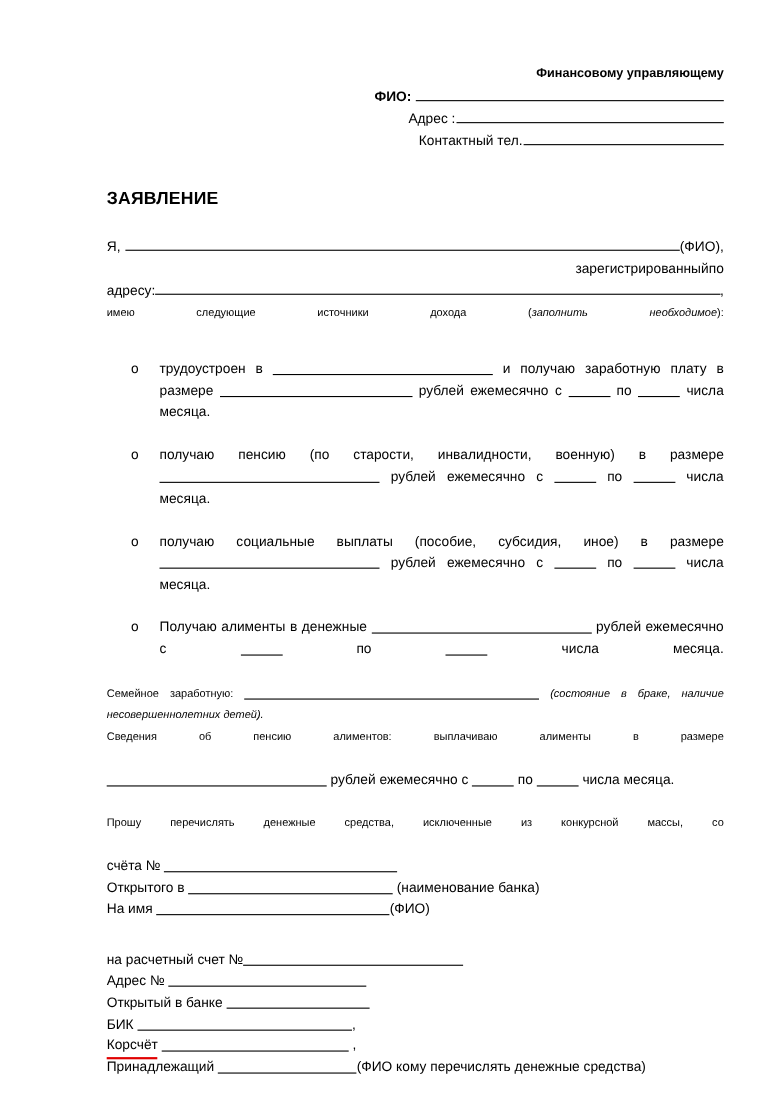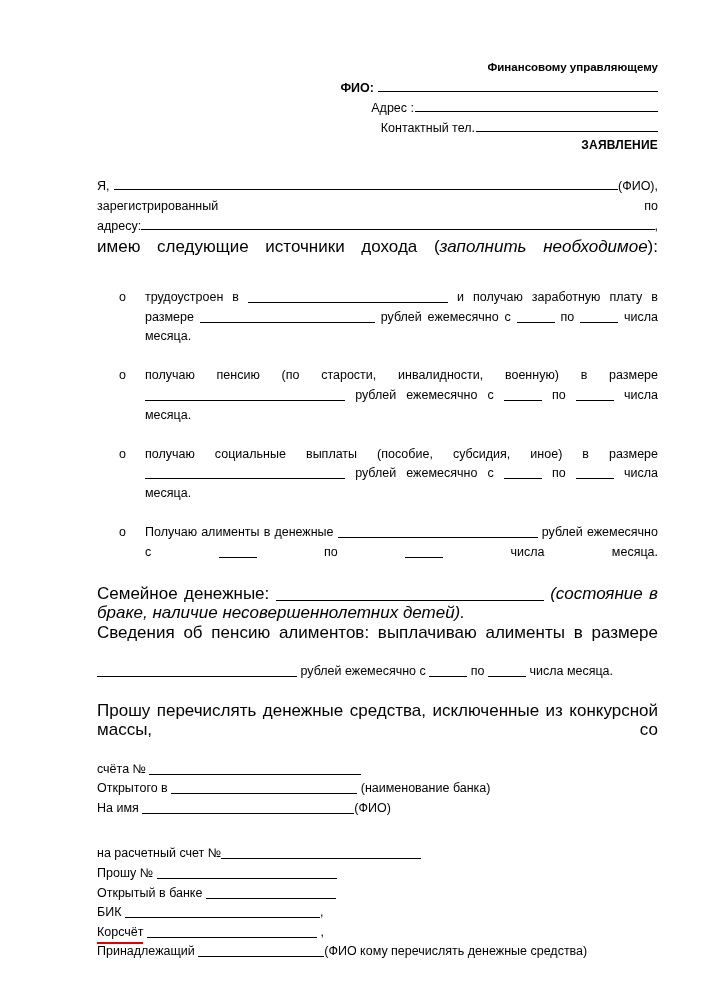--- a/index.html
+++ b/index.html
@@ -58,29 +58,30 @@
     display: inline-block;
     height: 13px;
     vertical-align: baseline;
   }
   .hdr-fill-1 { width: 280px; margin-left: 4px; }
   .hdr-fill-2 { width: 243px; margin-left: 1px; }
   .hdr-fill-3 { width: 182px; margin-left: 1px; }
 
   
   .doc-title {
-    text-align: right;
-    font-size: 12px;
+    margin-top: 34px;
+    text-align: left;
+    font-size: 16px;
     font-weight: bold;
     letter-spacing: 0.2px;
   }
 
   
   .para {
-    font-size: 17px;
+    font-size: 10px;
     line-height: 19.6px;
     text-align: justify;
     text-justify: inter-word;
     margin: 0;
   }
   .para.j { text-align: justify; }
   .para.j::after {
     content: "";
     display: inline-block;
     width: 100%;
@@ -173,21 +174,21 @@
 
     <div class="doc-title">ЗАЯВЛЕНИЕ</div>
 
     <div class="intro">
       <div class="line" style="display:flex; align-items:baseline; white-space:nowrap;">
         <span>Я,</span>
         <span class="blank" style="flex:1 1 auto; margin-left:4px;"></span>
         <span>(ФИО),</span>
       </div>
 
-      <div class="line" style="display:flex; justify-content:space-between;gap:24px;">
+      <div class="line" style="display:flex; justify-content:flex-end;">
         <span>зарегистрированный</span>
         <span>по</span>
       </div>
 
       <div class="line" style="display:flex; align-items:baseline; white-space:nowrap;">
         <span>адресу:</span>
         <span class="blank" style="flex:1 1 auto;"></span>
         <span>,</span>
       </div>
 
@@ -207,21 +208,21 @@
       <div class="bullet-row">
         <span class="marker">o</span><span>получаю социальные выплаты (пособие, субсидия, иное) в размере</span><span class="u u-xl"></span> <span>рублей ежемесячно с</span> <span class="u u-xs"></span> <span>по</span> <span class="u u-xs"></span> <span>числа месяца.</span>
       </div>
 
       <div class="bullet-row">
         <span class="marker">o</span><span>Получаю алименты в денежные</span> <span class="u u-xl"></span> <span>рублей ежемесячно с</span> <span class="u u-xs"></span> <span>по</span> <span class="u u-xs"></span> <span>числа месяца.</span>
       </div>
     </div>
 
     <div class="para" style="margin-top:2px;">
-      <span>Семейное денежные:</span>
+      <span>Семейное заработную:</span>
       <span class="u" style="width:268px;"></span>
       <span class="it">(состояние в браке, наличие несовершеннолетних детей).</span>
     </div>
 
     <div class="para j"><span>Сведения об пенсию алиментов: выплачиваю алименты в размере</span></div>
     <div class="line">
       <span class="u u-xl"></span>
       <span>рублей ежемесячно с</span>
       <span class="u u-xs"></span>
       <span>по</span>
@@ -246,21 +247,21 @@
       <span class="u" style="width:212px;"></span><span>(ФИО)</span>
     </div>
 
     <div class="gap-lg"></div>
 
     <div>
       <div class="line">
         <span>на расчетный счет №</span><span class="u" style="width:200px;"></span>
       </div>
       <div class="line">
-        <span>Прошу №</span> <span class="u" style="width:180px;"></span>
+        <span>Адрес №</span> <span class="u" style="width:180px;"></span>
       </div>
       <div class="line">
         <span>Открытый в банке</span> <span class="u" style="width:130px;"></span>
       </div>
       <div class="line">
         <span>БИК</span> <span class="u" style="width:195px;"></span><span>,</span>
       </div>
       <div class="line">
         <span class="spell">Корсчёт</span> <span class="u" style="width:170px;"></span> <span>,</span>
       </div>

